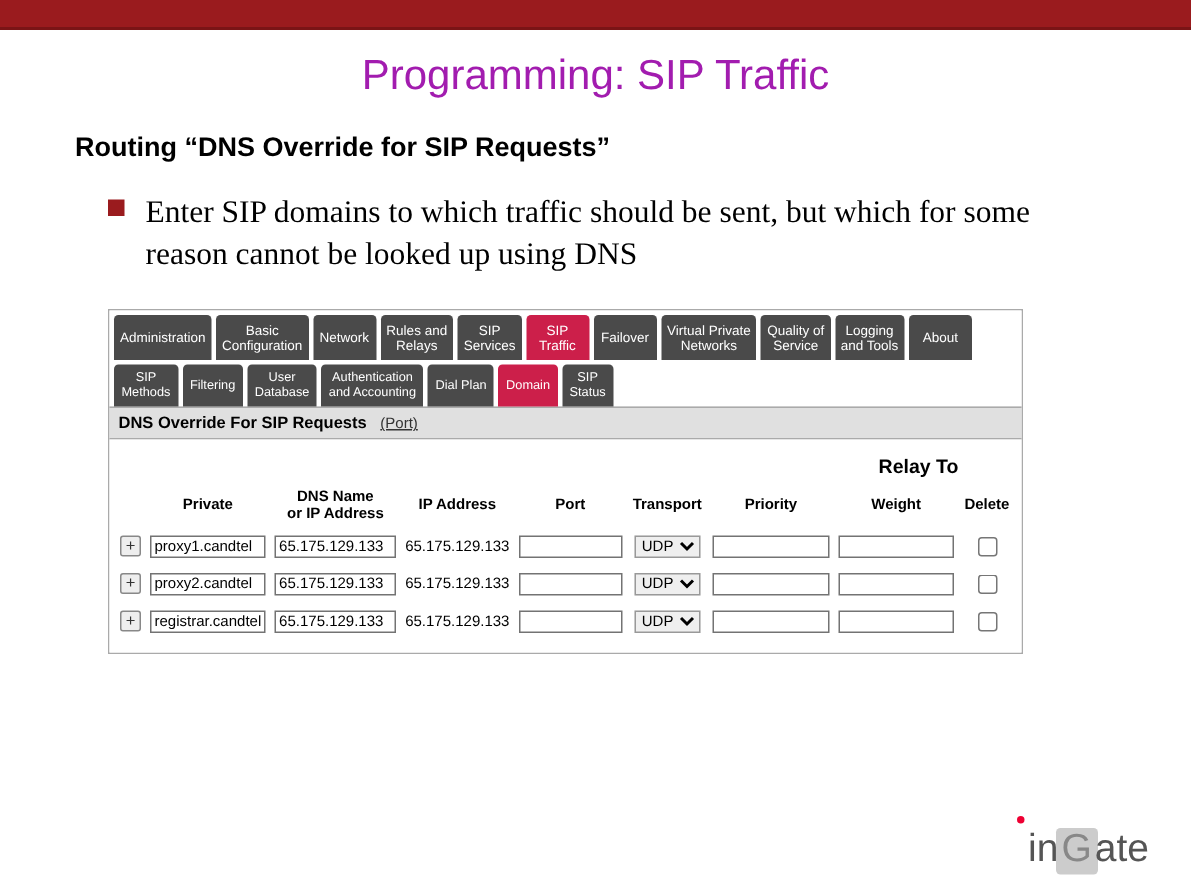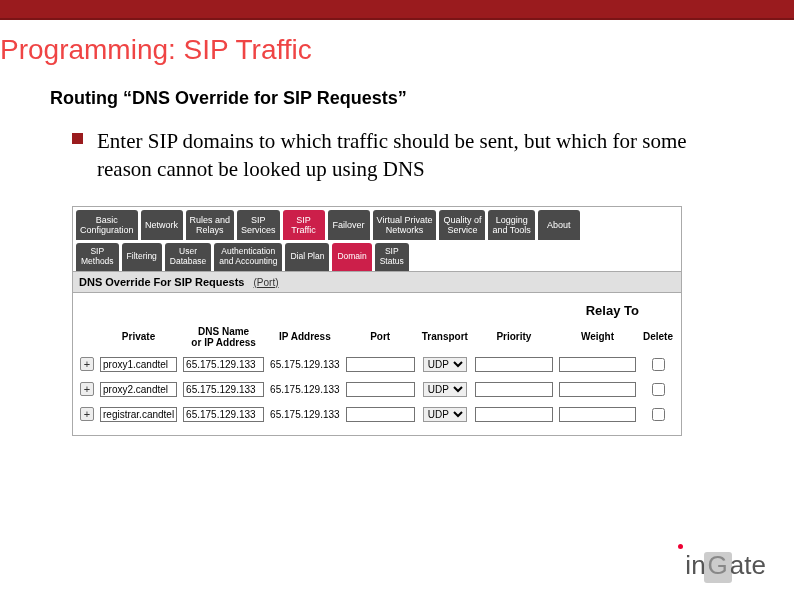--- a/index.html
+++ b/index.html
@@ -11,25 +11,25 @@
     font-family: Arial, Helvetica, sans-serif;
     background: #fff;
     position: relative;
   }
   .top-bar {
     height: 20px;
     background: #9a1b1e;
     border-bottom: 2px solid #7a1416;
   }
   .title {
-    text-align: left;
+    text-align: center;
     font-size: 28px;
     font-weight: 400;
     margin: 14px 0 22px 0;
-    color: #ef4444;
+    color: #a21caf;
     font-family: Arial, sans-serif;
   }
   .subtitle {
     font-size: 18px;
     font-weight: 700;
     margin: 16px 0 18px 50px;
     color: #000;
   }
   .bullet-block {
     margin: 0 50px 22px 72px;
@@ -220,20 +220,21 @@
 <div class="bullet-block">
   <div class="bullet-row">
     <div class="bullet-square"></div>
     <div class="bullet-text">Enter SIP domains to which traffic should be sent, but which for some reason cannot be looked up using DNS</div>
   </div>
 </div>
 
 <div class="ui-panel">
 
   <div class="tabs-primary" id="tabs-primary">
+      <div class="tab">Administration</div>
       <div class="tab">Basic
 Configuration</div>
       <div class="tab">Network</div>
       <div class="tab">Rules and
 Relays</div>
       <div class="tab">SIP
 Services</div>
       <div class="tab active">SIP
 Traffic</div>
       <div class="tab">Failover</div>

